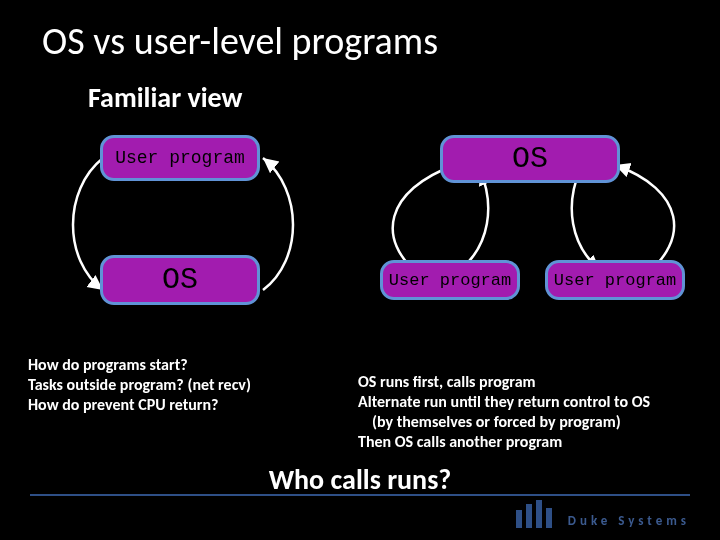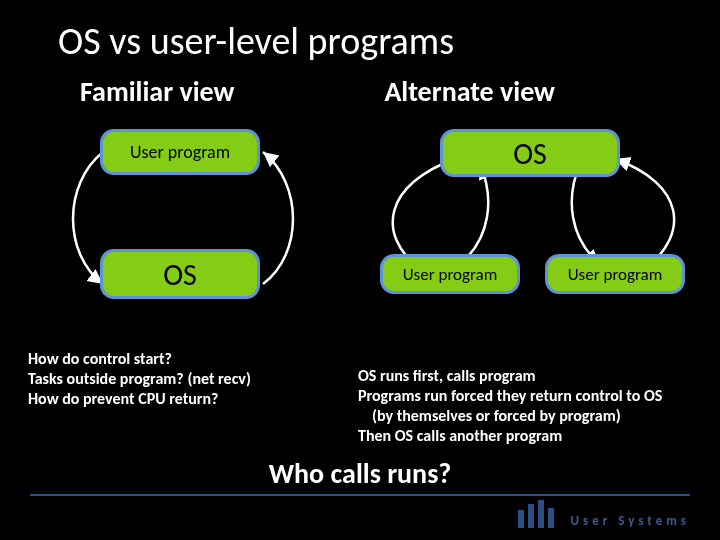--- a/index.html
+++ b/index.html
@@ -7,49 +7,51 @@
   body {
     background: #000;
     color: #fff;
     font-family: Calibri, "Segoe UI", sans-serif;
     position: relative;
     overflow: hidden;
   }
   .title {
     font-size: 38px;
     color: #fff;
-    padding: 18px 0 0 58px;
+    padding: 18px 0 0 42px;
     font-weight: 400;
   }
   .col-headers {
     display: flex;
-    margin-top: 10px;
+    margin-top: 16px;
+    padding-left: 8px;
   }
   .col-header {
     font-size: 28px;
     font-weight: 700;
   }
   .col-header.left  { margin-left: 80px; }
   .col-header.right { margin-left: 150px; }
 
   .diagram-area {
     position: relative;
     height: 240px;
   }
 
   .box {
     position: absolute;
-    background: #84cc16;
+    background: #a21caf;
     border: 3px solid #6093d6;
     border-radius: 14px;
     text-align: right;
     color: #000;
     display: flex;
     align-items: center;
     justify-content: center;
+    font-family: Liberation Mono, monospace;
   }
 
   
   #b-user-left { left: 100px; top:  20px; width: 160px; height: 46px; font-size: 18px; }
   #b-os-left   { left: 100px; top: 140px; width: 160px; height: 50px; font-size: 30px; font-weight: 400; }
 
   
   #b-os-right  { left: 440px; top:  20px; width: 180px; height: 48px; font-size: 30px; font-weight: 400; }
 
   #b-user-r1   { left: 380px; top: 145px; width: 140px; height: 40px; font-size: 17px; }
@@ -103,21 +105,20 @@
   }
   .brand-icon svg { display: block; }
 </style>
 </head>
 <body>
 
 <div class="title">OS vs user-level programs</div>
 
 <div class="col-headers">
   <div class="col-header left">Familiar view</div>
-  <div class="col-header right">Alternate view</div>
 </div>
 
 <div class="diagram-area">
 
   <svg class="arrow" style="left:55px; top:25px;" width="70" height="170">
     <defs>
       <marker id="ahL1" markerWidth="8" markerHeight="8" refX="6" refY="3" orient="auto">
         <path d="M0,0 L6,3 L0,6 Z" fill="#fff"></path>
       </marker>
     </defs>
@@ -178,40 +179,40 @@
   <div id="b-user-r1" class="box">
     <span>User program</span>
   </div>
   <div id="b-user-r2" class="box">
     <span>User program</span>
   </div>
 </div>
 
 <div class="notes">
   <div class="note-col left">
-    <div>How do control start?</div>
+    <div>How do programs start?</div>
     <div>Tasks outside program? (net recv)</div>
     <div>How do prevent CPU return?</div>
   </div>
   <div class="note-col right">
     <div>OS runs first, calls program</div>
-    <div>Programs run forced they return control to OS</div>
+    <div>Alternate run until they return control to OS</div>
     <div class="indent">(by themselves or forced by program)</div>
     <div>Then OS calls another program</div>
   </div>
 </div>
 
 <div class="closing">Who calls runs?</div>
 
 <div class="rule"></div>
 <div class="brand">
   <span class="brand-icon">
     <svg width="44" height="28" viewBox="0 0 44 28">
       <g fill="#2e4f86">
         <rect x="2" y="10" width="6" height="18"></rect>
         <rect x="12" y="4" width="6" height="24"></rect>
         <rect x="22" y="0" width="6" height="28"></rect>
         <rect x="32" y="8" width="6" height="20"></rect>
       </g>
     </svg>
   </span>
-  <span class="brand-name">User Systems</span>
+  <span class="brand-name">Duke Systems</span>
 </div>
 
 </body></html>

